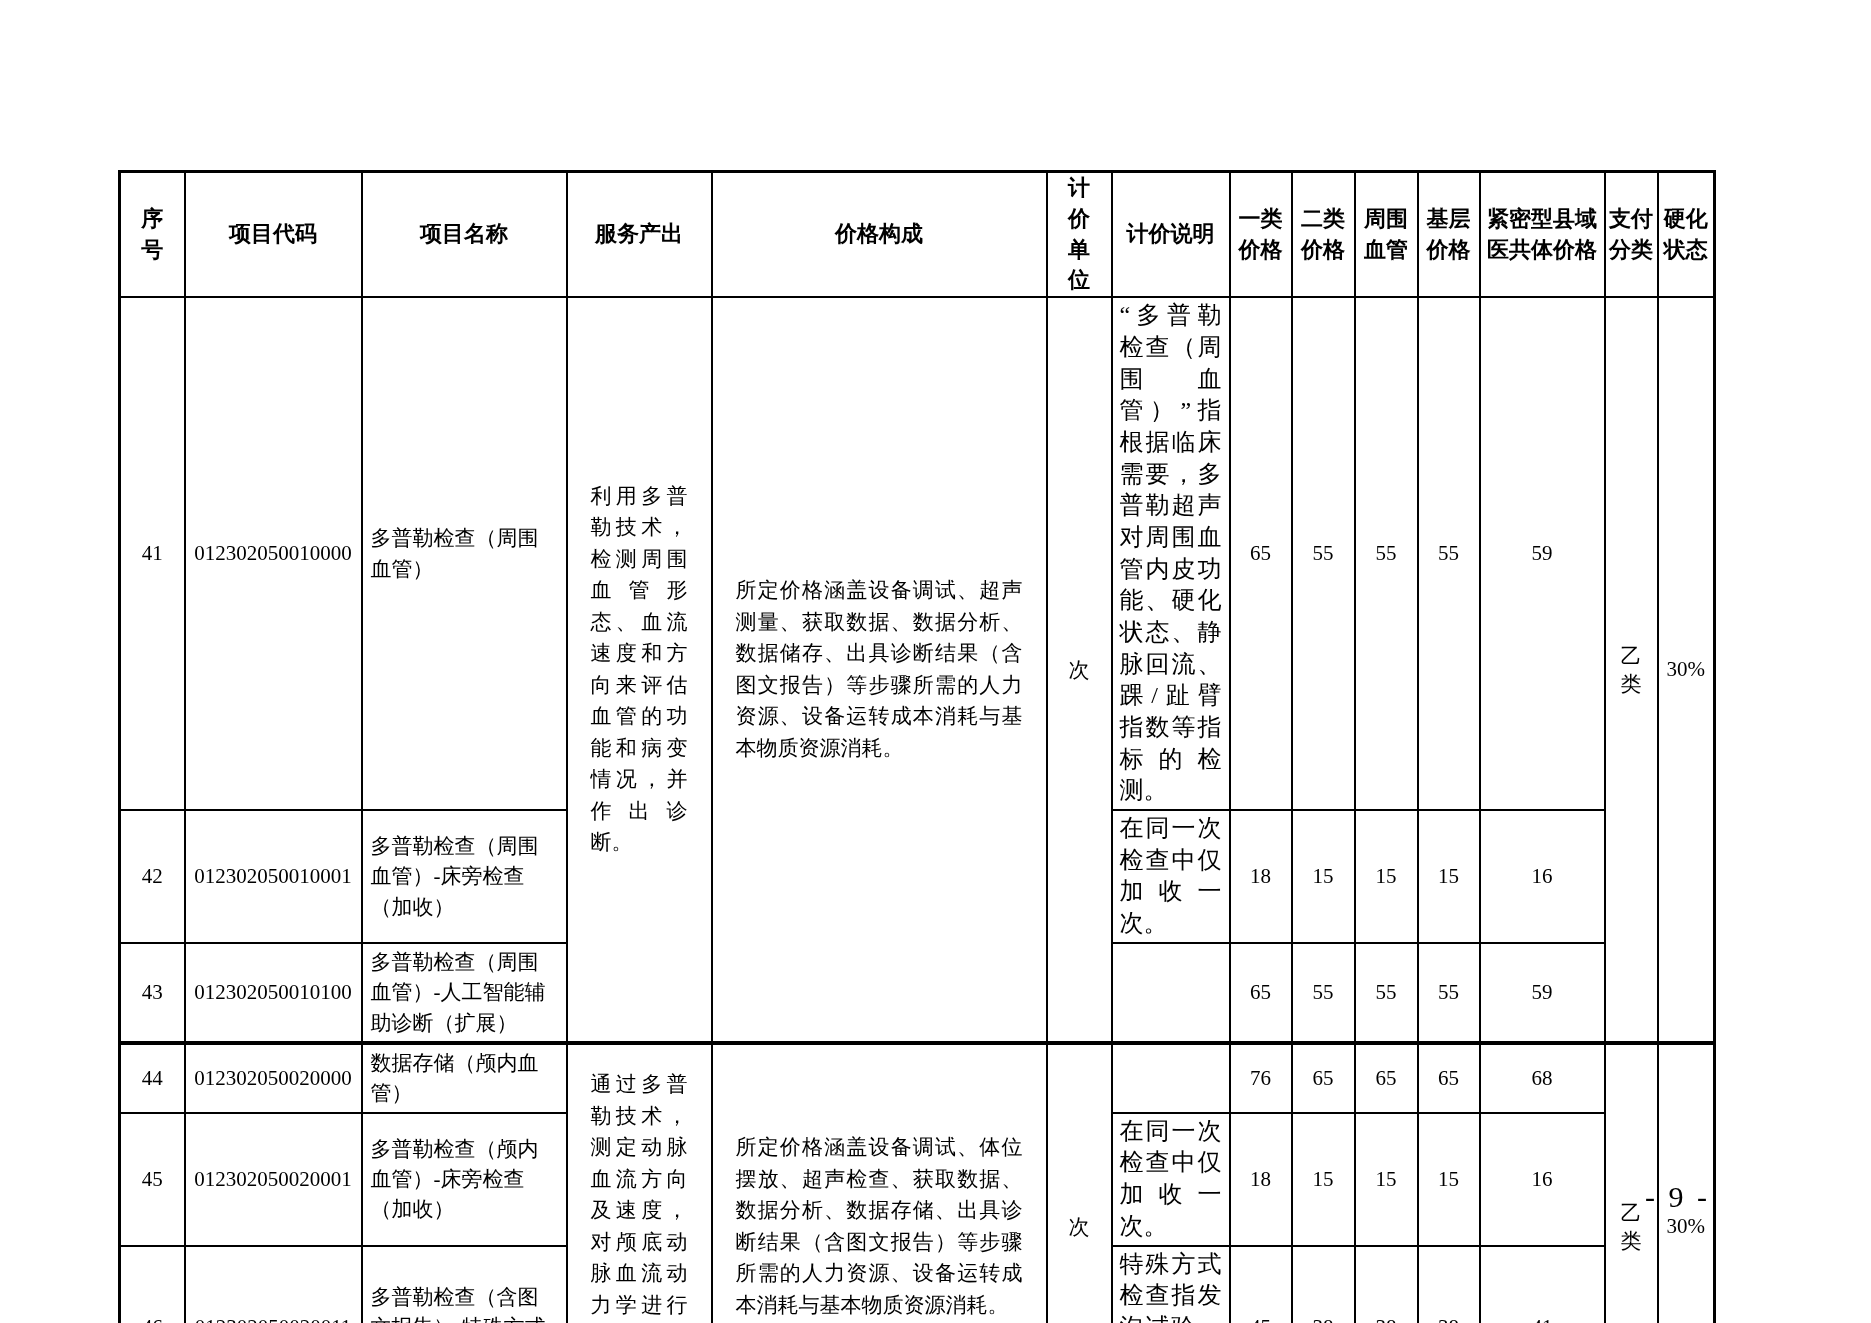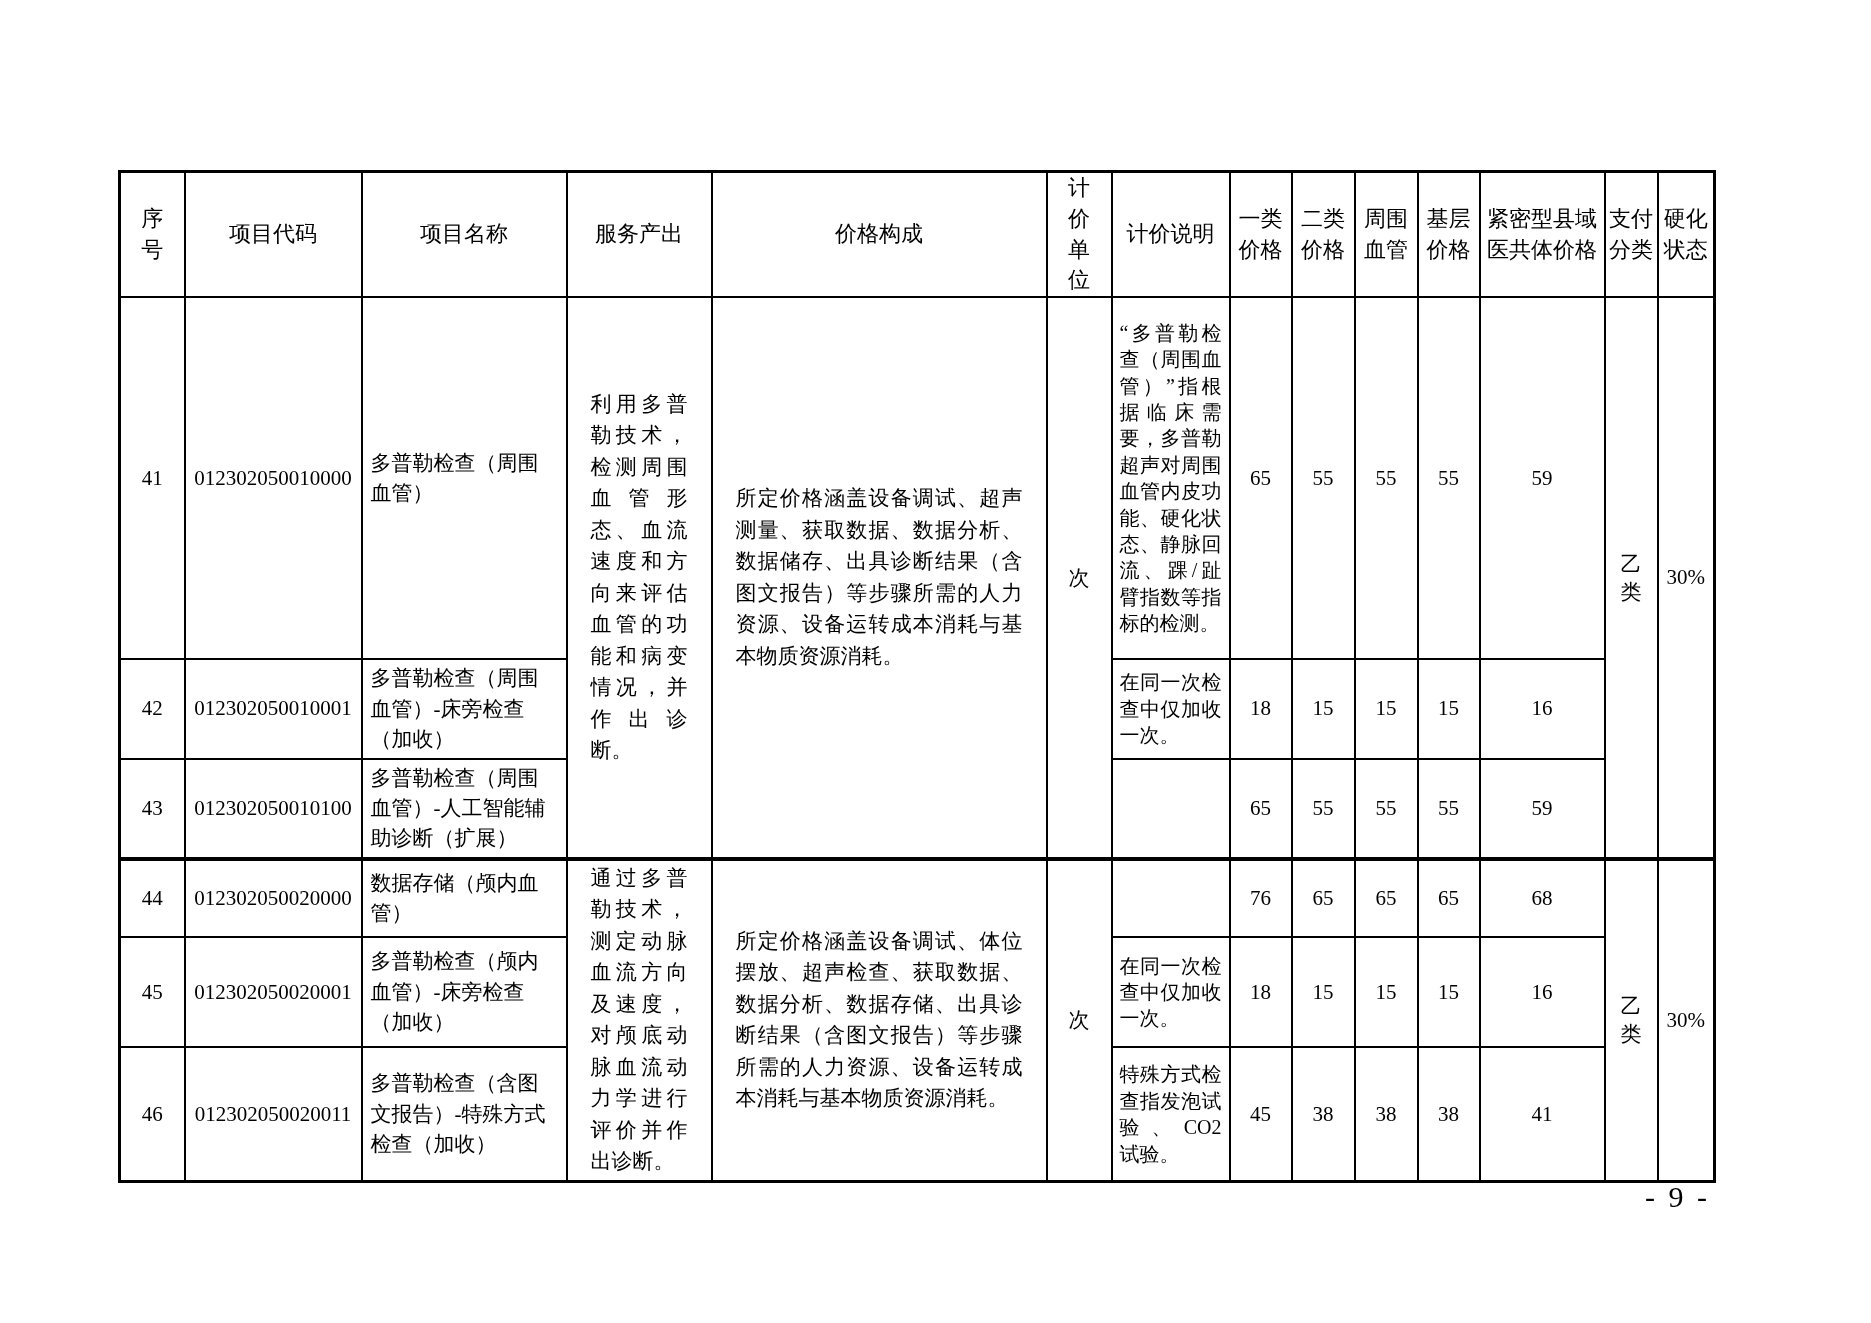--- a/index.html
+++ b/index.html
@@ -4,33 +4,33 @@
 <style>
   html,body{margin:0;padding:0;}
   body{
     width:1871px;height:1323px;background:#ffffff;color:#000;
     font-family:"Liberation Serif", serif;position:relative;overflow:hidden;
   }
   .sheet{position:absolute;left:118px;top:170px;}
   table{border-collapse:collapse;table-layout:fixed;width:1595px;border:3px solid #000;}
   th,td{border:2px solid #000;overflow:hidden;box-sizing:border-box;}
   thead th{
-    font-weight:normal;font-size:22px;text-align:center;vertical-align:middle;
+    font-weight:bold;font-size:22px;text-align:center;vertical-align:middle;
     line-height:1.4;padding:2px 6px;
   }
   th.th-index{padding:0 20px;}
   th.th-unit{padding:0 10px;}
   th.th-price{padding:0 0;}
   th.th-county{padding:0 6px;}
   th.th-pay,th.th-ratio{padding:0 3px;}
   td{font-size:21px;vertical-align:middle;padding:2px 6px;}
   td.center{text-align:center;}
   td.name{text-align:left;line-height:1.45;padding:3px 8px;}
   td.just{text-align:justify;text-justify:inter-character;line-height:1.5;padding:2px 23px;}
-  td.note{text-align:justify;text-justify:inter-character;line-height:1.32;padding:2px 7px;font-size:20px;}
+  td.note{text-align:justify;text-justify:inter-character;line-height:1.32;padding:2px 7px;font-size:24px;}
   tr.hh{height:68px;}
   tr.h41{height:362px;}
   tr.h42{height:90px;}
   tr.h43{height:90px;}
   tr.h44{height:68px;}
   tr.h45{height:92px;}
   tr.h46{height:120px;}
   tbody tr.gtop > td{border-top:4px solid #000;}
   .pagenum{
     position:absolute;left:1645px;top:1180px;

